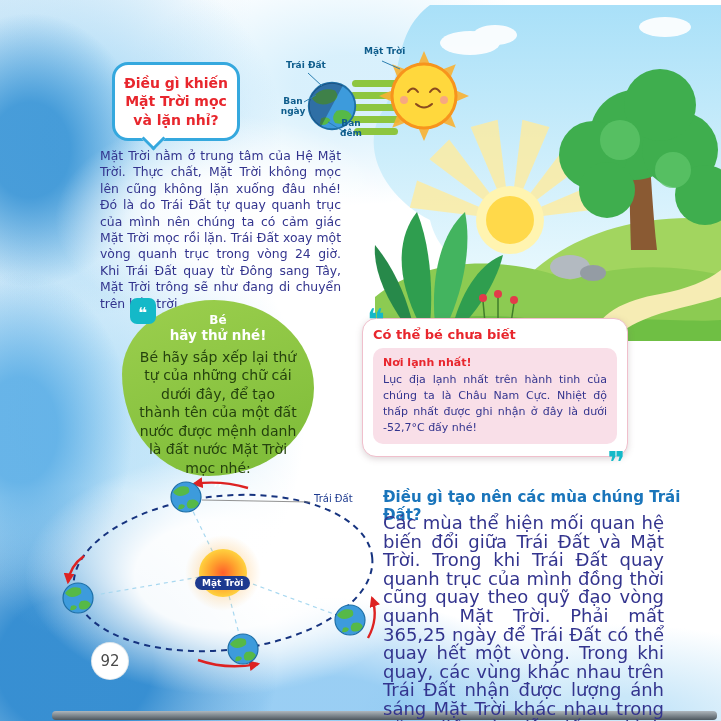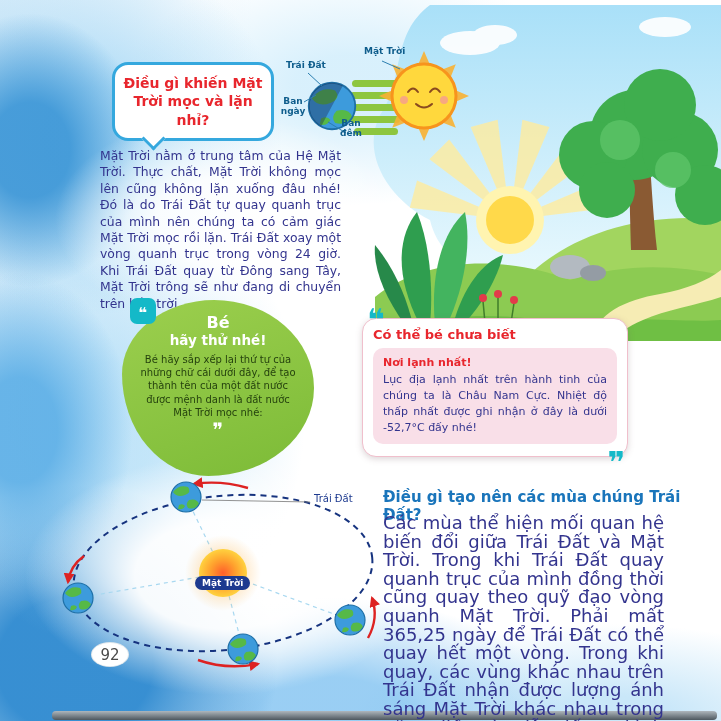--- a/index.html
+++ b/index.html
@@ -16,21 +16,21 @@
       radial-gradient(ellipse 250px 290px at 110px 420px, rgba(160,215,246,0.55) 20%, rgba(160,215,246,0) 78%),
       radial-gradient(ellipse 260px 230px at 75px 665px, rgba(47,138,208,0.95) 30%, rgba(47,138,208,0) 78%),
       radial-gradient(ellipse 300px 150px at 330px 715px, rgba(120,190,240,0.75) 25%, rgba(120,190,240,0) 78%),
       radial-gradient(ellipse 320px 120px at 610px 720px, rgba(165,215,245,0.6) 20%, rgba(165,215,245,0) 80%),
       radial-gradient(ellipse 280px 150px at 350px 85px, rgba(185,228,250,0.55) 20%, rgba(185,228,250,0) 80%),
       linear-gradient(90deg, rgba(150,205,240,0.4), rgba(150,205,240,0) 35%);
   }
 
   .landscape { position: absolute; left: 335px; top: 5px; width: 386px; height: 336px; z-index: 1; }
 
-  .bubble { position: absolute; left: 112px; top: 62px; width: 162px; min-height: 74px;
+  .bubble { position: absolute; left: 112px; top: 62px; width: 128px; min-height: 74px;
     background: #fff; border: 3px solid #35a8de; border-radius: 16px; padding: 9px 5px;
     z-index: 4; text-align: center; }
   .bubble::after { content: ""; position: absolute; left: 30px; bottom: -9px; width: 14px; height: 14px;
     background: #fff; border-right: 3px solid #35a8de; border-bottom: 3px solid #35a8de; transform: rotate(45deg); }
   .bubble-text { color: #e8262d; font-weight: bold; font-size: 14px; line-height: 1.32; }
 
   .sun-earth { position: absolute; left: 278px; top: 40px; width: 215px; height: 122px; z-index: 3; }
   .sun-earth svg { position: absolute; inset: 0; overflow: visible; }
   .diagram-label { position: absolute; font-size: 9px; font-weight: bold; color: #0f5d8c; line-height: 1.15; text-align: center; }
   #lbl-earth { left: 8px; top: 20px; }
@@ -42,23 +42,23 @@
     font-size: 12.4px; line-height: 16.4px; color: #33348e; text-align: justify; }
 
   .try-box { position: absolute; left: 122px; top: 300px; width: 192px; height: 176px; z-index: 3;
     background: linear-gradient(160deg, #9ccf4e, #7cbb37);
     border-radius: 48% 52% 55% 45% / 42% 50% 50% 58%;
     text-align: center; padding: 13px 14px 4px; }
   .try-quote-chip { position: absolute; left: 8px; top: -2px; width: 26px; height: 26px;
     background: #14b9c8; border-radius: 7px; color: #fff; font-size: 15px; font-weight: bold;
     line-height: 30px; text-align: center; }
   .try-title span { display: block; color: #fff; font-weight: bold; }
-  .try-title .t1 { font-size: 16px; text-align: center; }
+  .try-title .t1 { font-size: 12px; text-align: center; }
   .try-title .t2 { font-size: 13.5px; }
-  .try-body { margin-top: 5px; font-size: 10px; line-height: 1.32; color: #25420e; padding: 0 3px; }
+  .try-body { margin-top: 5px; font-size: 14px; line-height: 1.32; color: #25420e; padding: 0 3px; }
   .try-letters { margin-top: 5px; font-size: 13px; font-weight: bold; color: #1d3550; letter-spacing: 2px; }
   .try-quote-close { margin-top: 1px; color: #fff; font-size: 20px; line-height: 1; }
 
   .fact-box { position: absolute; left: 362px; top: 318px; width: 266px; z-index: 3;
     background: #fff; border: 1.5px solid #f0bfcc; border-radius: 14px;
     box-shadow: 0 2px 6px rgba(120,90,100,0.25); padding: 8px 10px 12px; }
   .fact-title { text-align: left; color: #e8262d; font-weight: bold; font-size: 13px; margin-bottom: 6px; }
   .fact-inner { background: #f9dfe8; border-radius: 10px; padding: 8px 10px; }
   .fact-sub { color: #e8262d; font-weight: bold; font-size: 11px; margin-bottom: 3px; }
   .fact-body { color: #33348e; font-size: 11px; line-height: 1.45; text-align: justify; }
@@ -69,21 +69,21 @@
   .orbit svg { position: absolute; inset: 0; overflow: visible; }
   .orbit-sun-label { position: absolute; left: 147px; top: 98px; background: #1d3a8f; color: #fff;
     font-size: 9px; font-weight: bold; padding: 2px 7px; border-radius: 8px; }
   .orbit-earth-label { position: absolute; left: 266px; top: 15px; color: #1d3a8f; font-size: 10px; }
 
   .seasons-heading { position: absolute; left: 383px; top: 488px; width: 312px; z-index: 3;
     color: #1a75bb; font-weight: bold; font-size: 15px; }
   .seasons-body { position: absolute; left: 383px; top: 514px; width: 281px; z-index: 3;
     color: #33348e; font-size: 18px; line-height: 18.6px; text-align: justify; }
 
-  .page-num { position: absolute; left: 92px; top: 643px; width: 36px; height: 23px; z-index: 4;
+  .page-num { position: absolute; left: 92px; top: 643px; width: 36px; height: 36px; z-index: 4;
     border-radius: 50%; background: #fff; color: #4a4a4a; font-size: 15px;
     display: flex; align-items: center; justify-content: center; box-shadow: 0 0 0 1px #dfe7ec; }
 
   .page-edge { position: absolute; left: 52px; right: 4px; bottom: 1px; height: 9px; z-index: 2;
     background: linear-gradient(#aeb6bc, #4e585f); border-radius: 4px; }
 </style>
 </head>
 <body>
 
 <div id="page">

